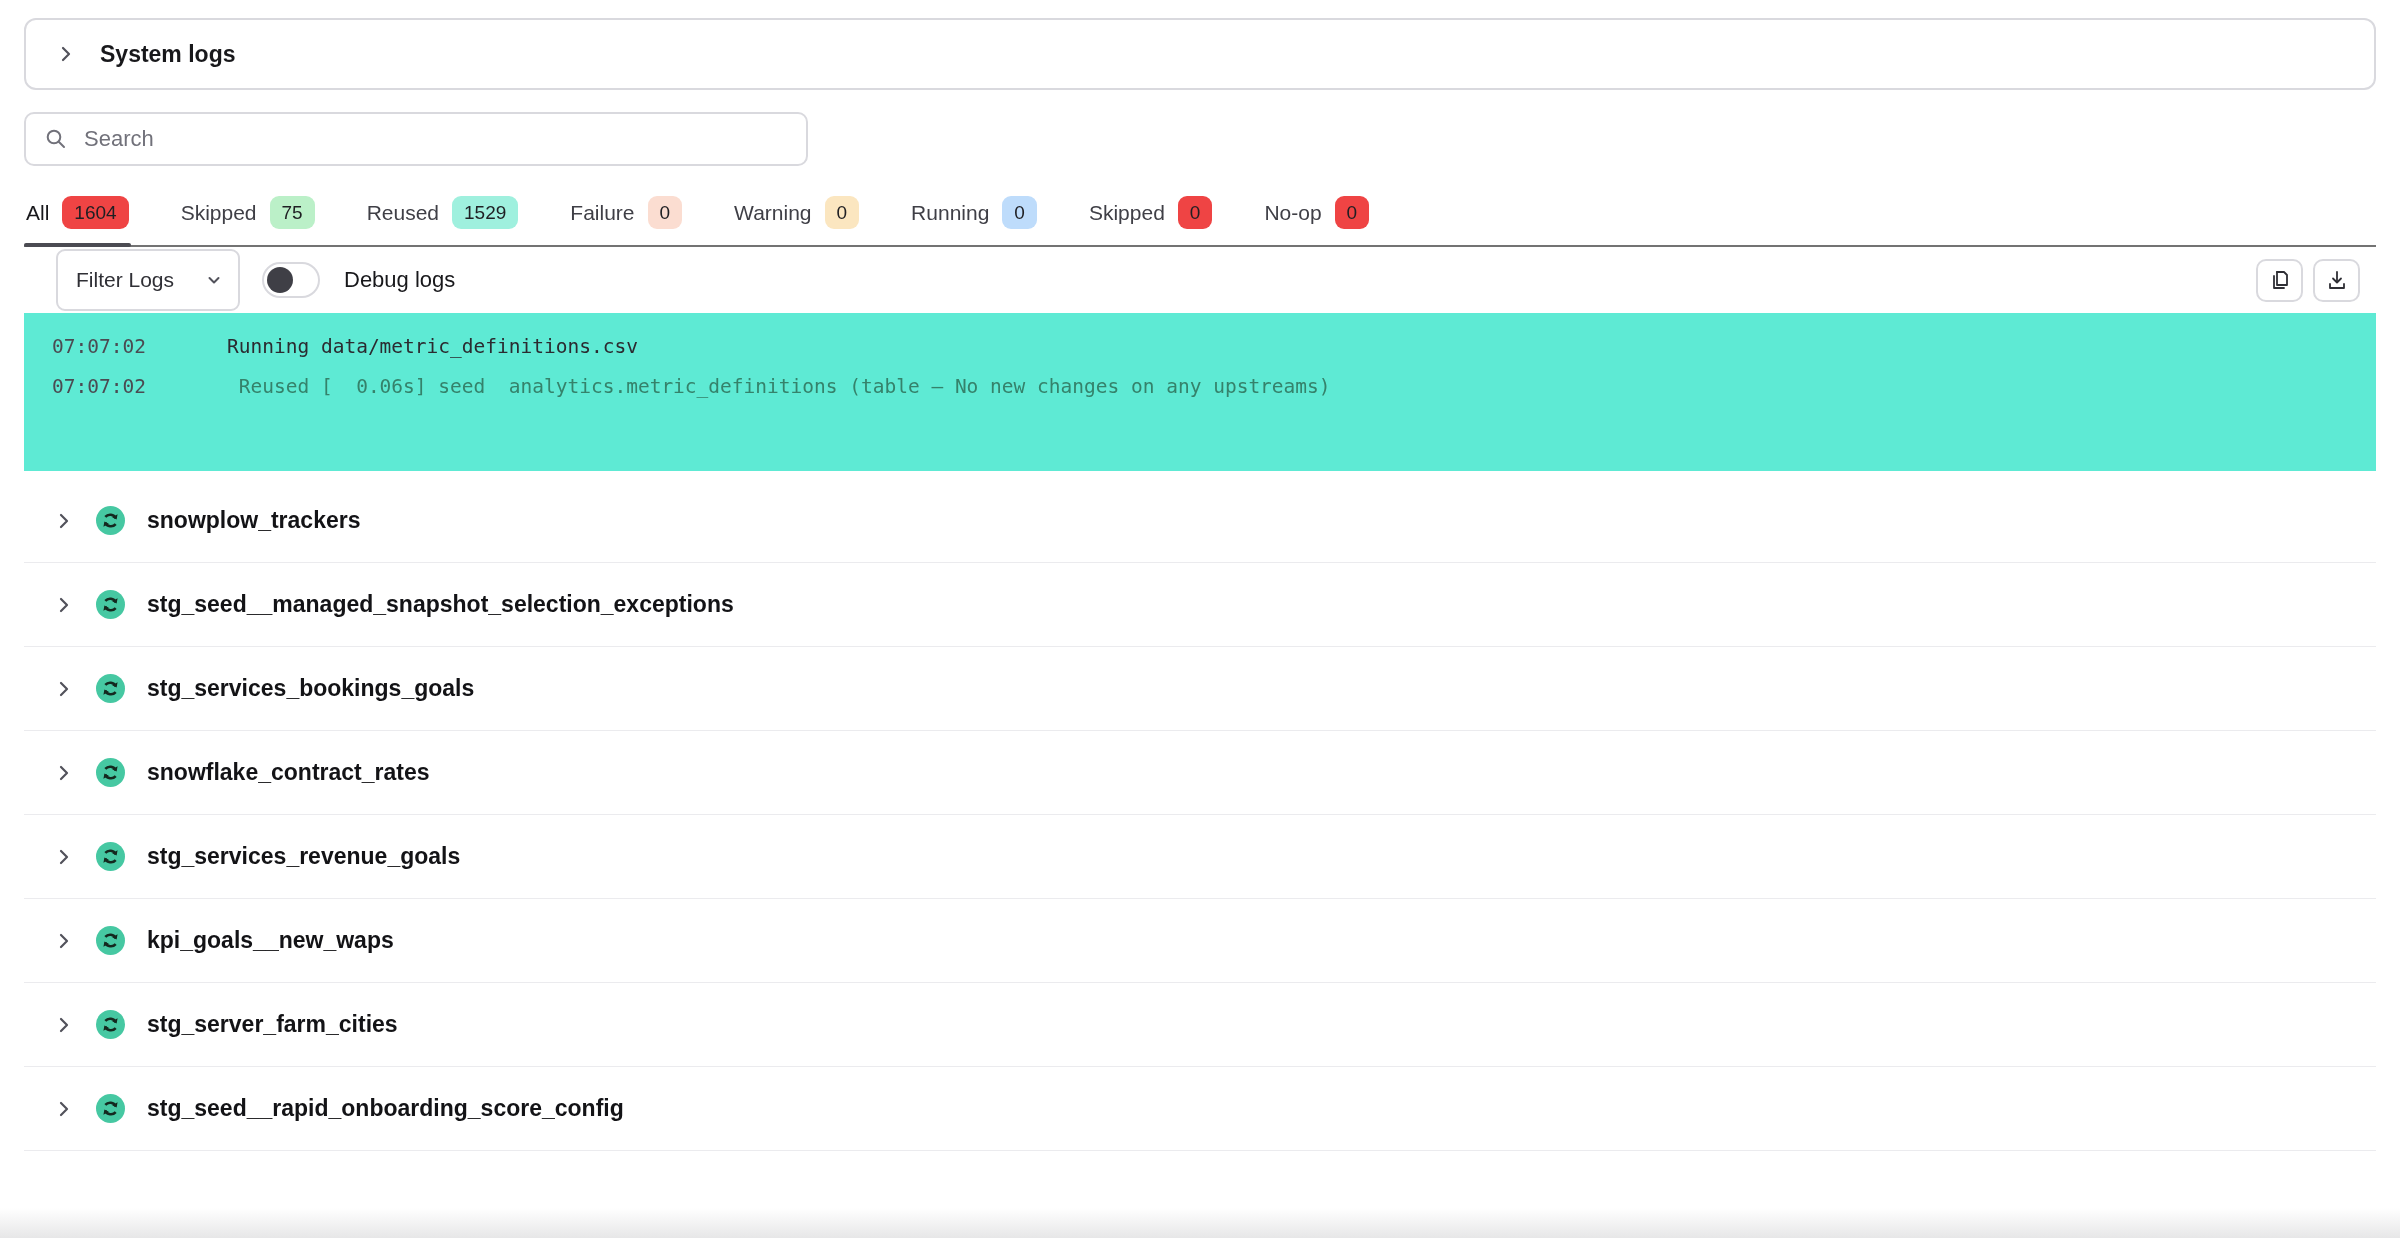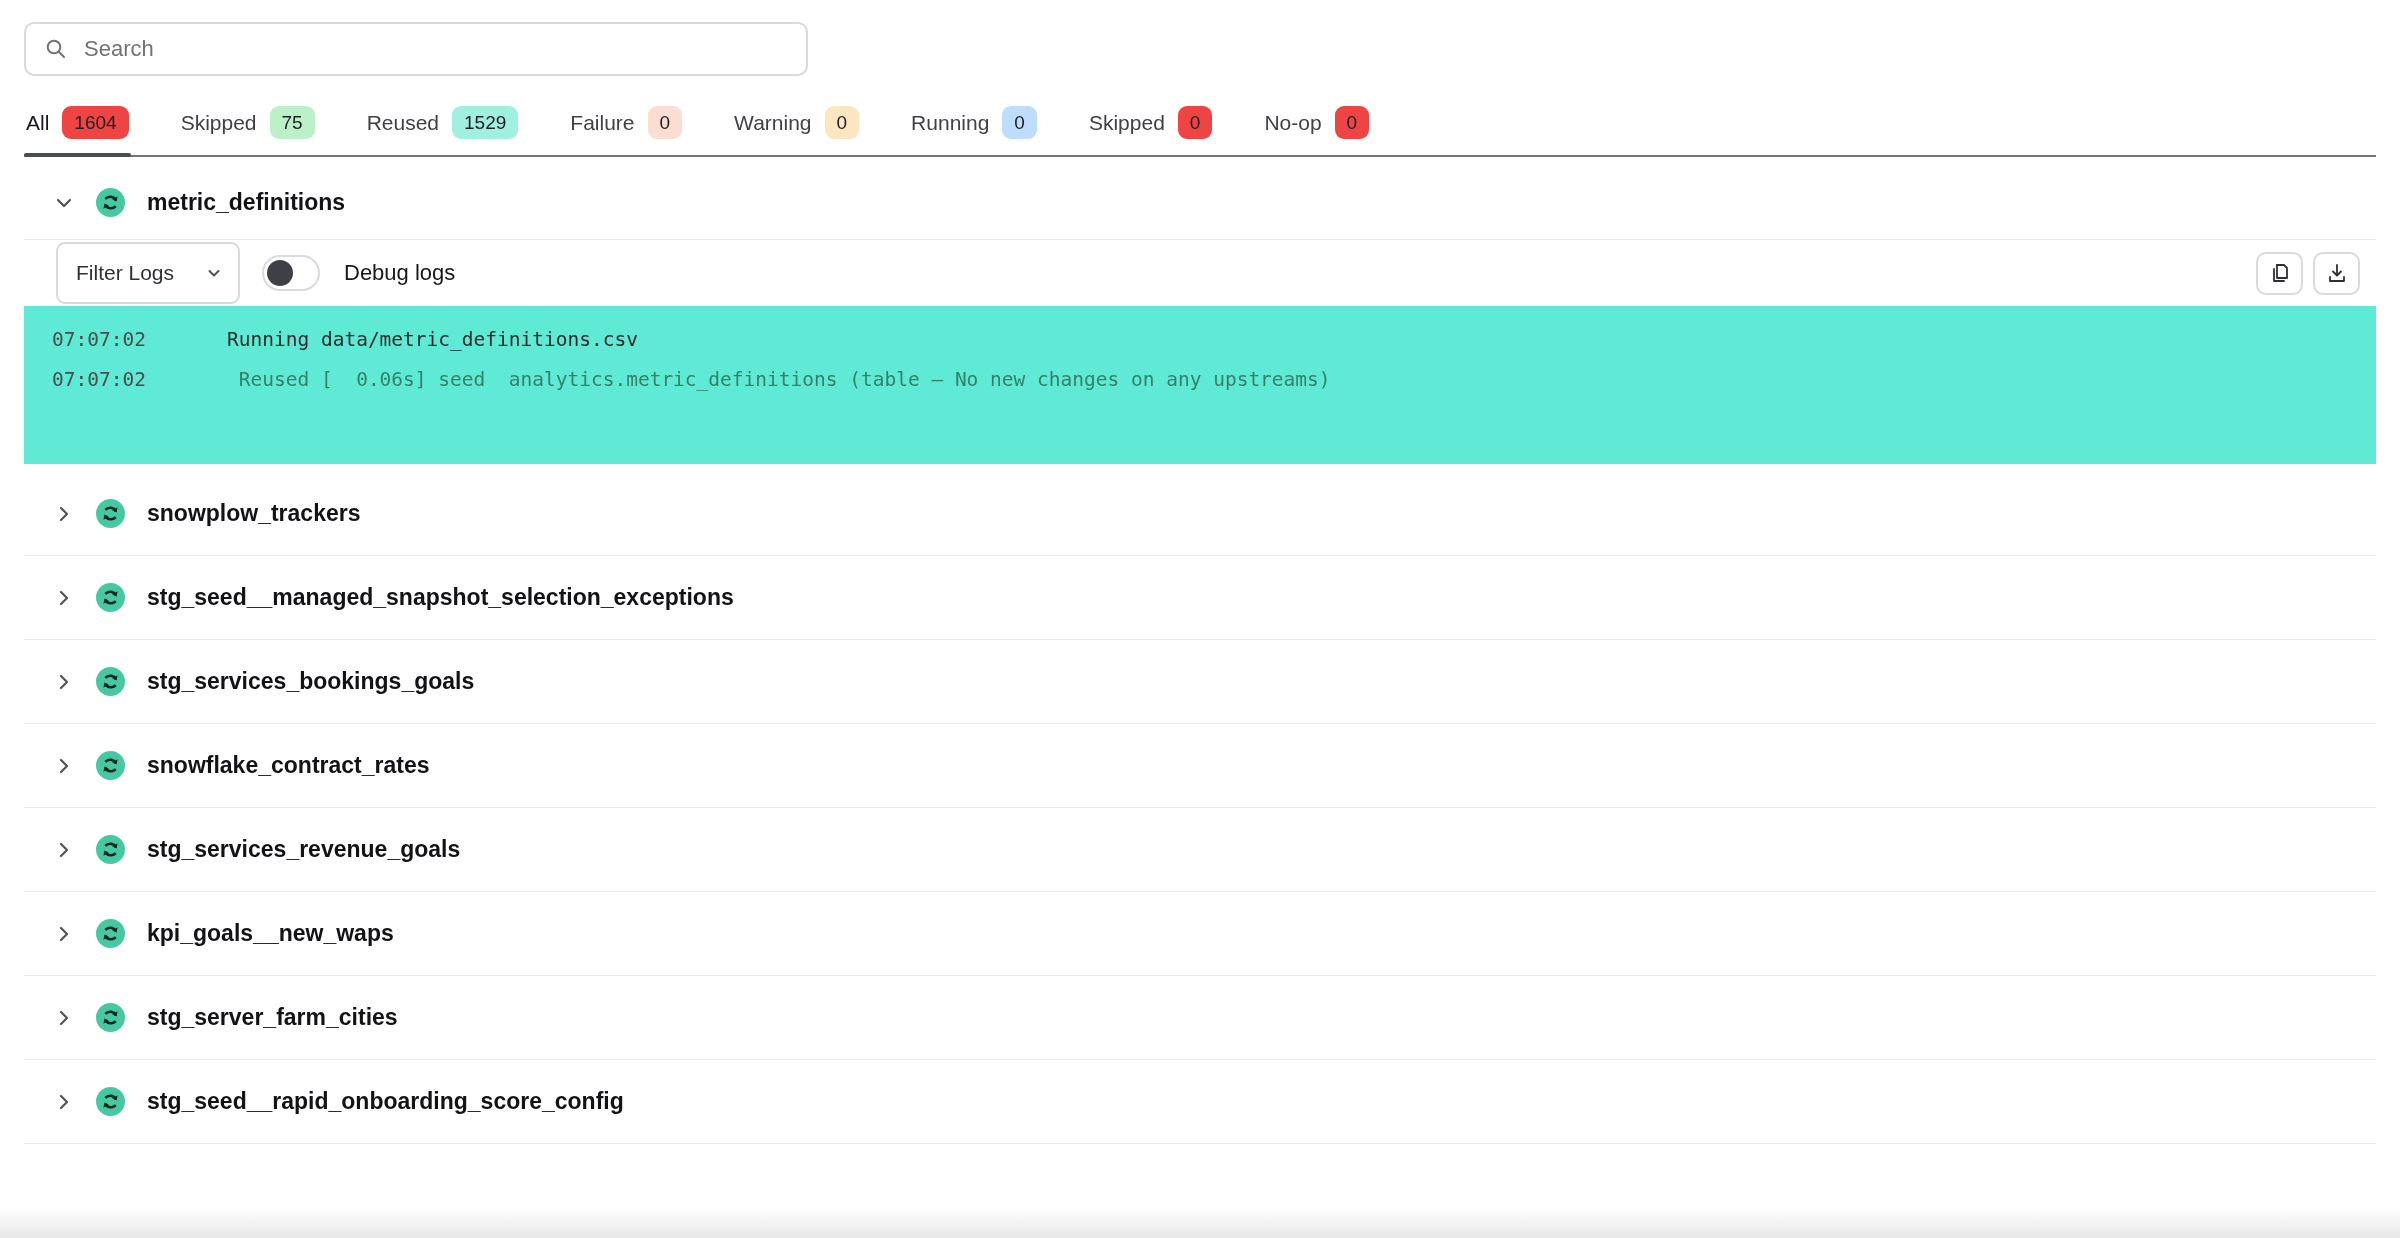--- a/index.html
+++ b/index.html
@@ -80,20 +80,26 @@
         <path d="M19.7 18.1 A6.4 6.4 0 0 1 9.1 16.6"></path>
       </g>
       <path d="M21.6 8.3 L20.6 13.4 L16.1 11.2 Z" fill="#14291f"></path>
       <path d="M7.4 20.7 L8.4 15.6 L12.9 17.8 Z" fill="#14291f"></path>
     </g>
   </defs>
 </svg>
 
 <div class="page">
 
+  <div class="syscard">
+    <svg class="chev" viewBox="0 0 20 20">
+        <path d="M7 4 l6 6 -6 6"></path>
+      </svg>
+    <span class="title">System logs</span>
+  </div>
 
   <div class="searchbar">
     <svg viewBox="0 0 24 24">
         <circle cx="10" cy="10" r="6.3"></circle>
         <path d="M15 15 L20 20"></path>
       </svg>
     <input type="text" placeholder="Search" style="">
   </div>
 
   <div class="tabs">
@@ -124,29 +130,20 @@
     <div class="tab">
       <span>Skipped</span>
       <span class="badge gray">0</span>
     </div>
     <div class="tab">
       <span>No-op</span>
       <span class="badge gray">0</span>
     </div>
   </div>
 
-  <div class="secrow expanded-header">
-    <svg class="chev" viewBox="0 0 20 20">
-        <path d="M4 7 l6 6 6-6"></path>
-      </svg>
-    <svg class="iconcircle" viewBox="0 0 29 29">
-        <use href="#reused-icon"></use>
-      </svg>
-    <span class="label">metric_definitions</span>
-  </div>
 
   <div class="toolbar">
     <div class="filterbtn">
       <span>Filter Logs</span>
       <svg class="chevsm" viewBox="0 0 16 16">
           <path d="M3.5 6 l4.5 4.5 4.5-4.5"></path>
         </svg>
     </div>
     <div class="toggle">
         <div class="knob"></div>

